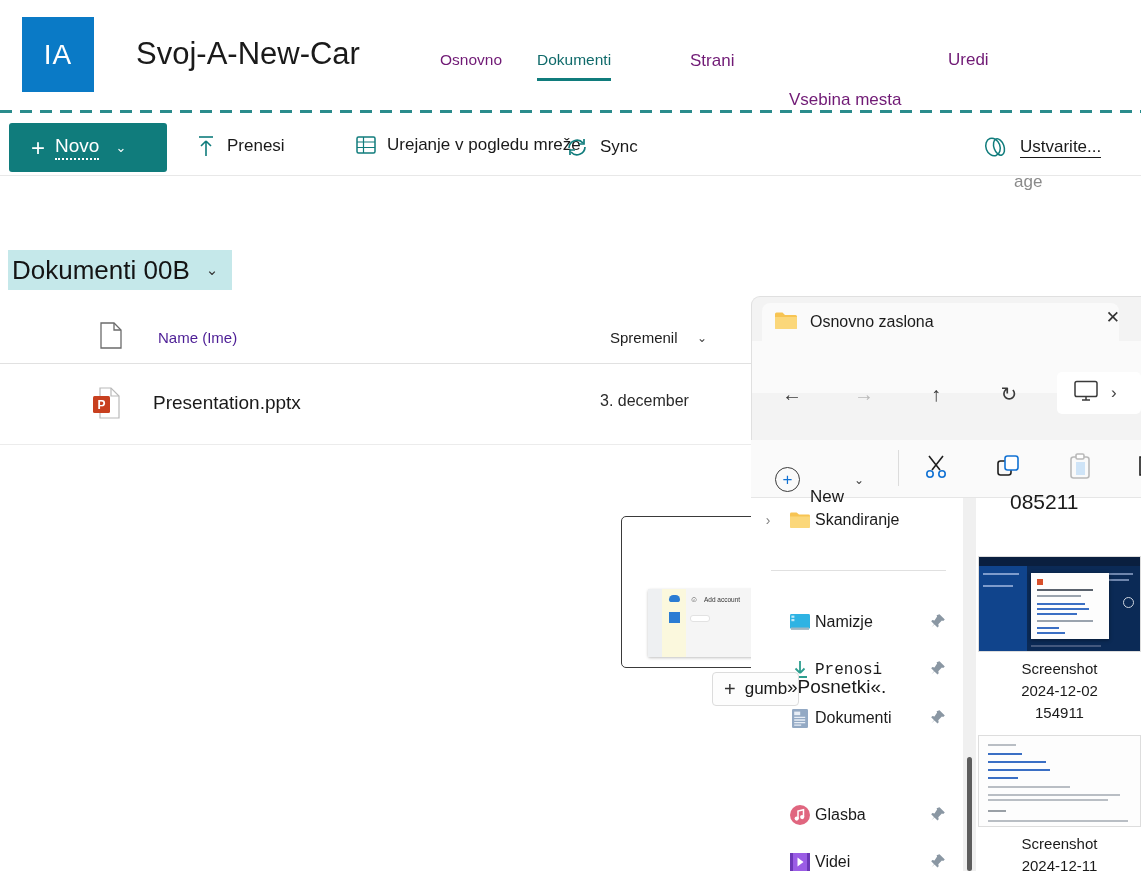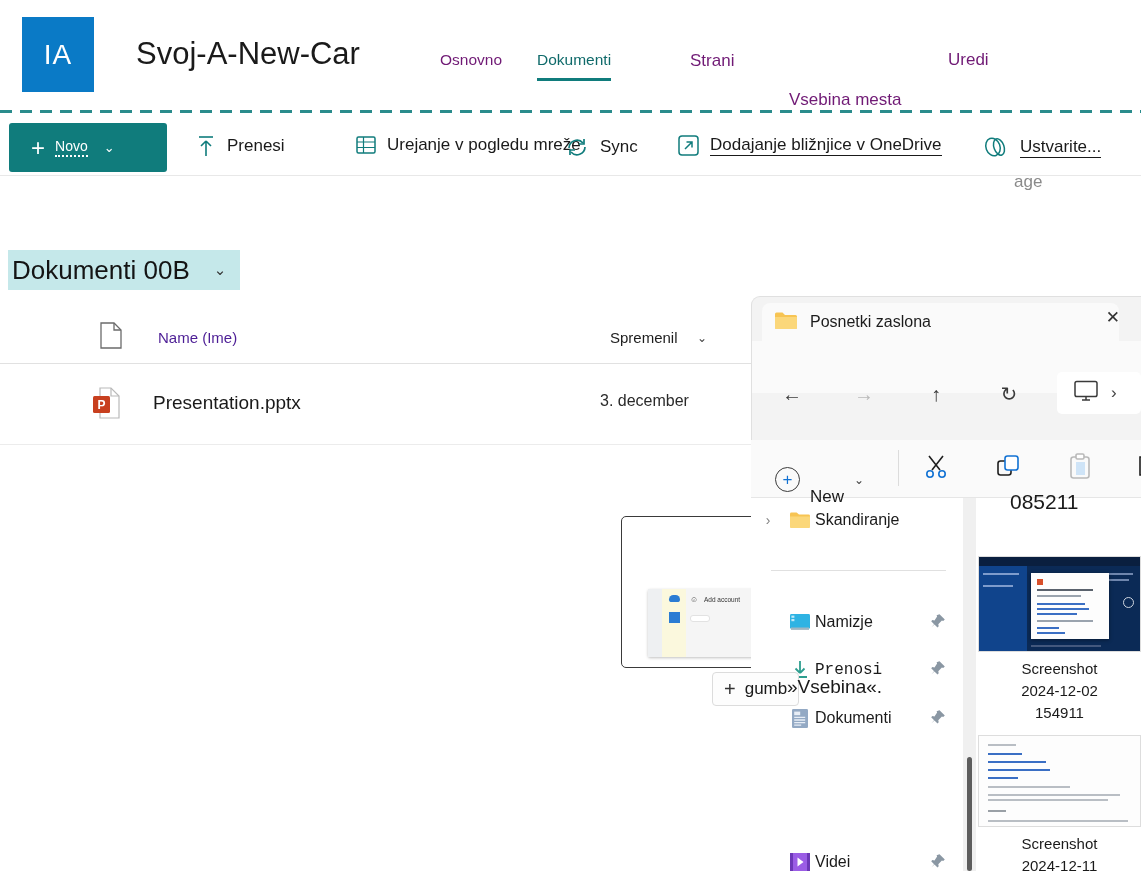--- a/index.html
+++ b/index.html
@@ -47,42 +47,42 @@
 
   
   #cmdbar { position:absolute; left:0; top:120px; width:1141px; height:56px; background:#fff; }
   #cmdbar::after{ content:""; position:absolute; left:0; bottom:0; width:1141px; height:1px; background:#e8e8e8;}
   #new-button {
     position:absolute; left:9px; top:123px; width:158px; height:49px;
     background:#107c7c; color:#fff; border-radius:3px;
     display:flex; align-items:center; gap:10px; padding-left:22px;
   }
   #new-button .plus { font-size:24px; line-height:1; }
-  #new-button .lbl { font-size:14px; border-bottom:2px dotted #fff; padding-bottom:1px;}
+  #new-button .lbl { font-size:19px; border-bottom:2px dotted #fff; padding-bottom:1px;}
   #new-button .chev { font-size:13px; margin-left:6px; }
 
   .cmd-item {
     position:absolute; display:flex; align-items:center; gap:11px;
     font-size:17px; color:#1a1a1a; white-space:nowrap;
   }
   .cmd-item .ic { display:flex; align-items:center; justify-content:center; color:#107c7c; }
   #cmd-upload { left:196px; top:135px; }
   #cmd-grid   { left:356px; top:135px; }
   #cmd-sync   { left:565px; top:136px; }
   #cmd-short  { left:678px; top:135px; }
   #cmd-agent  { left:983px; top:135px; }
   .underline-txt { border-bottom:1px solid #1a1a1a; }
   #cmd-agent-ghost {
     position:absolute; left:1014px; top:140px; font-size:17px; color:#8a8a8a; white-space:nowrap;margin-top:32px;
   }
 
   
   #lib-title-wrap {
     position:absolute; left:8px; top:250px; height:40px;
-    display:flex; align-items:center; gap:24px; padding:0 14px 0 4px;
+    display:flex; align-items:center; gap:16px; padding:0 14px 0 4px;
     background:#c5e8ea;
   }
   #lib-title { font-size:26px; color:#141414; white-space:nowrap; }
   #lib-title-chev { font-size:15px; color:#333; }
 
   
   #list-header { position:absolute; left:0; top:312px; width:760px; height:52px; }
   #list-header::after{content:"";position:absolute;left:0;bottom:0;width:760px;height:1px;background:#e1e1e1;}
   #hdr-doc-icon { position:absolute; left:100px; top:322px; }
   #hdr-name { position:absolute; left:158px; top:329px; font-size:15px; color:#4c1d95; }
@@ -266,29 +266,20 @@
       <svg width="24" height="22" viewBox="0 0 24 22">
           <path d="M4 12a8 8 0 0 1 14-5" stroke="#107c7c" stroke-width="1.7" fill="none"></path>
           <path d="M19 3v5h-5" stroke="#107c7c" stroke-width="1.7" fill="none"></path>
           <path d="M20 11a8 8 0 0 1-14 5" stroke="#107c7c" stroke-width="1.7" fill="none"></path>
           <path d="M5 19v-5h5" stroke="#107c7c" stroke-width="1.7" fill="none"></path>
         </svg>
     </span>
     <span>Sync</span>
   </div>
 
-  <div class="cmd-item" id="cmd-short">
-    <span class="ic">
-      <svg width="21" height="21" viewBox="0 0 21 21">
-          <rect x="1" y="1" width="19" height="19" rx="3" stroke="#107c7c" stroke-width="1.5" fill="none"></rect>
-          <path d="M7 14L14 7M8.5 7H14v5.5" stroke="#107c7c" stroke-width="1.5" fill="none"></path>
-        </svg>
-    </span>
-    <span class="underline-txt">Dodajanje bližnjice v OneDrive</span>
-  </div>
 
   <div class="cmd-item" id="cmd-agent">
     <span class="ic">
       <svg width="26" height="24" viewBox="0 0 26 24">
           <ellipse cx="10" cy="12" rx="7" ry="9" transform="rotate(-20 10 12)" stroke="#107c7c" stroke-width="1.5" fill="none"></ellipse>
           <ellipse cx="16" cy="12" rx="5" ry="8.5" transform="rotate(-20 16 12)" stroke="#107c7c" stroke-width="1.5" fill="none"></ellipse>
         </svg>
     </span>
     <span class="underline-txt">Ustvarite...</span>
   </div>
@@ -335,32 +326,32 @@
       <span id="mini-addacct">Add account</span>
       <span id="mini-pill"></span>
     </div>
   </div>
 </div>
 
 <div id="tooltip">
   <span class="tplus">+</span>
   <span>gumb</span>
 </div>
-<div id="tooltip-overflow">»Vsebina«.</div>
+<div id="tooltip-overflow">»Posnetki«.</div>
 
 <div id="explorer">
   <div id="ex-tabstrip">
     <div id="ex-tab">
       <span class="folder-ic">
         <svg width="24" height="19" viewBox="0 0 24 19">
             <path d="M1 3a1.5 1.5 0 0 1 1.5-1.5h6L11 4h10.5A1.5 1.5 0 0 1 23 5.5v11A1.5 1.5 0 0 1 21.5 18h-19A1.5 1.5 0 0 1 1 16.5z" fill="#f7c453"></path>
             <path d="M1 6h22v10.5A1.5 1.5 0 0 1 21.5 18h-19A1.5 1.5 0 0 1 1 16.5z" fill="#fbd77a"></path>
           </svg>
       </span>
-      <span id="ex-tab-title">Posnetki zaslona</span>
+      <span id="ex-tab-title">Osnovno zaslona</span>
     </div>
     <span id="ex-tab-close">✕</span>
   </div>
   <div id="ex-navbar"></div>
 </div>
 
 <div class="nav-btn" id="nav-back" style="position:absolute; top:380px; z-index:4;">←</div>
 <div class="nav-btn" id="nav-fwd" style="position:absolute; top:380px; z-index:4;">→</div>
 <div class="nav-btn" id="nav-up" style="position:absolute; top:380px; z-index:4;">↑</div>
 <div class="nav-btn" id="nav-ref" style="position:absolute; top:380px; z-index:4;">↻</div>
@@ -468,20 +459,37 @@
       </span>
       <span>Dokumenti</span>
       <span class="pin">
         <svg width="16" height="16" viewBox="0 0 16 16">
             <path d="M9.5 1.2l5.3 5.3-1.6 1.6-1.3-.5-3.6 3.6.4 2.1-1.2 1.2-3-3-3 2.8 2.6-3.1-2.9-3 1.2-1.2 2.1.4L7.1 3.6l-.5-1.3z" fill="#8a97a3"></path>
           </svg>
       </span>
     </div>
 
 
+    <div class="tree-item" style="top:295px;">
+      <span class="chev"></span>
+      <span class="ic">
+        <svg width="22" height="22" viewBox="0 0 22 22">
+            <circle cx="11" cy="11" r="10" fill="#e0667f"></circle>
+            <path d="M9 14.5V7l5.5-1.3v7.2" stroke="#fff" stroke-width="1.5" fill="none"></path>
+            <circle cx="7.7" cy="14.6" r="2.1" fill="#fff"></circle>
+            <circle cx="13.2" cy="13.1" r="2.1" fill="#fff"></circle>
+          </svg>
+      </span>
+      <span>Glasba</span>
+      <span class="pin">
+        <svg width="16" height="16" viewBox="0 0 16 16">
+            <path d="M9.5 1.2l5.3 5.3-1.6 1.6-1.3-.5-3.6 3.6.4 2.1-1.2 1.2-3-3-3 2.8 2.6-3.1-2.9-3 1.2-1.2 2.1.4L7.1 3.6l-.5-1.3z" fill="#8a97a3"></path>
+          </svg>
+      </span>
+    </div>
 
     <div class="tree-item" style="top:342px;">
       <span class="chev"></span>
       <span class="ic">
         <svg width="22" height="20" viewBox="0 0 22 20">
             <rect x="1" y="1" width="20" height="18" rx="1.4" fill="#9b5de5"></rect>
             <rect x="1" y="1" width="3" height="18" fill="#6d38b8"></rect>
             <rect x="18" y="1" width="3" height="18" fill="#6d38b8"></rect>
             <path d="M8.5 5.5l6 4.5-6 4.5z" fill="#fff"></path>
           </svg>

